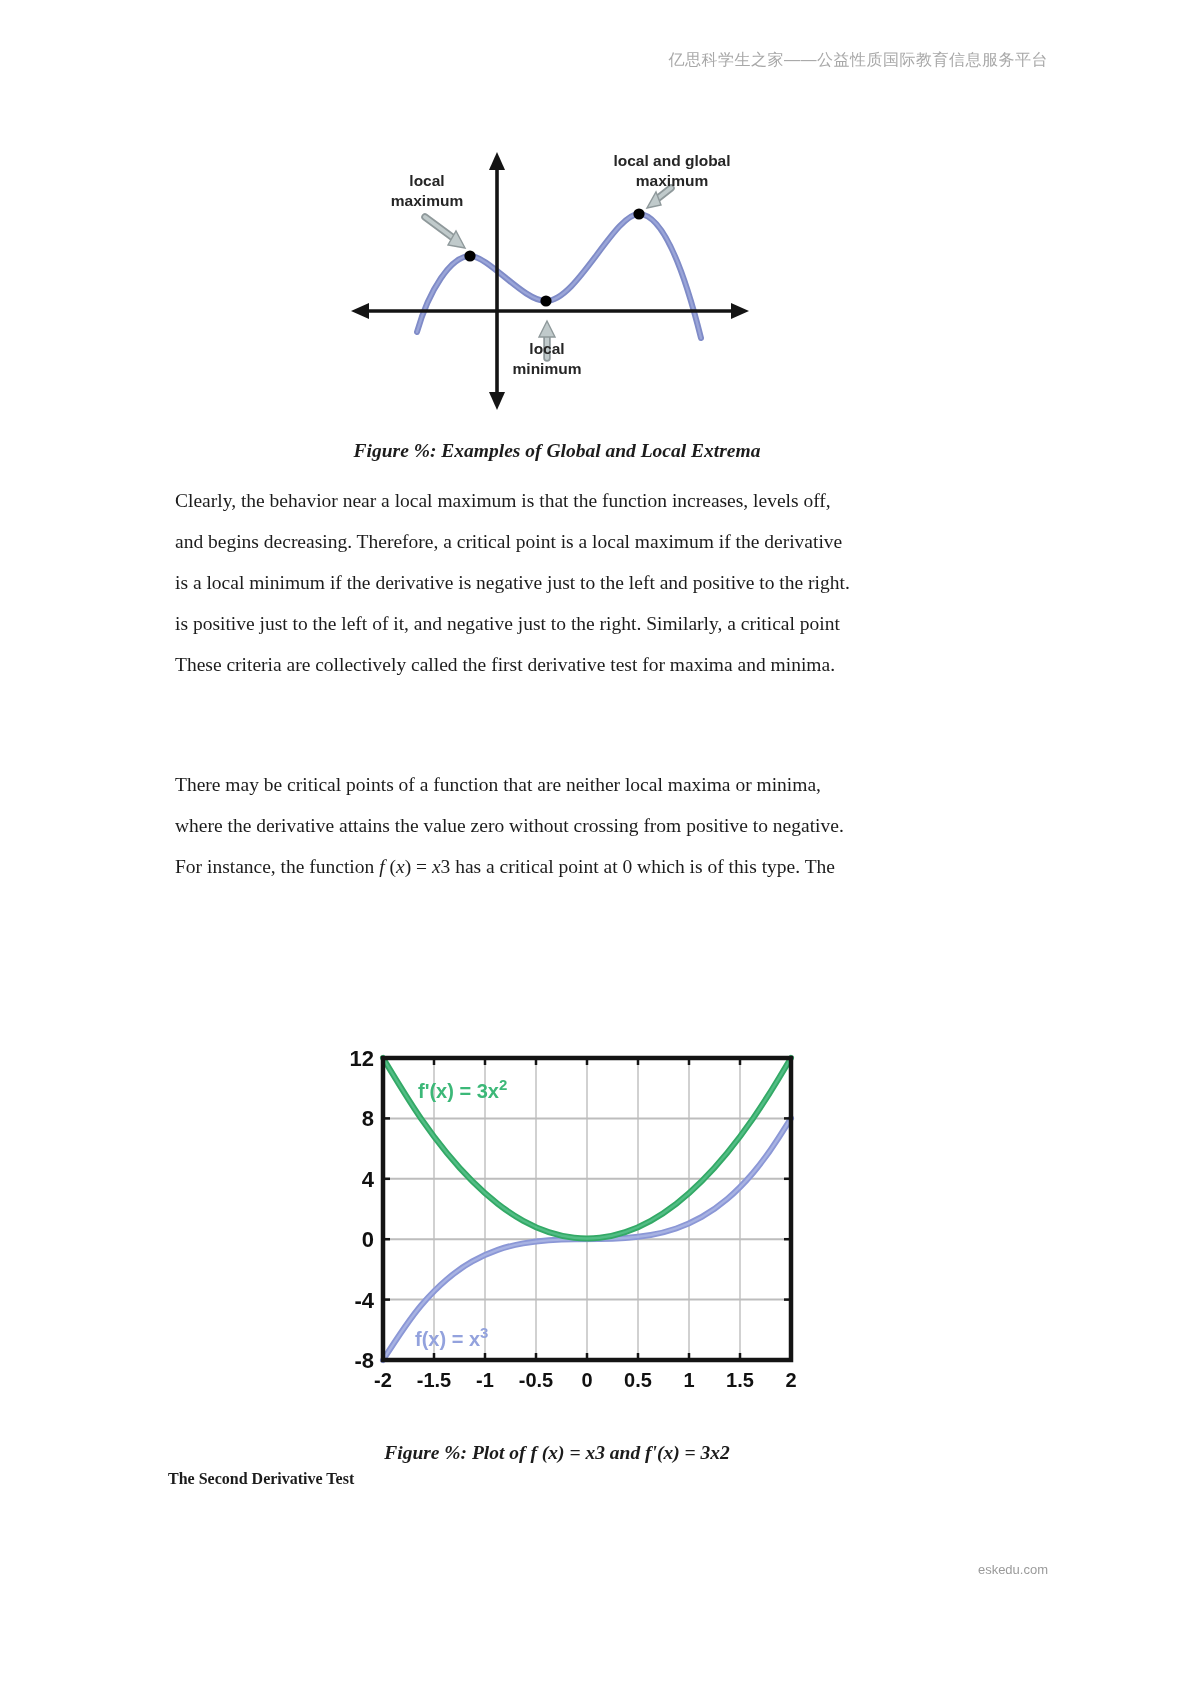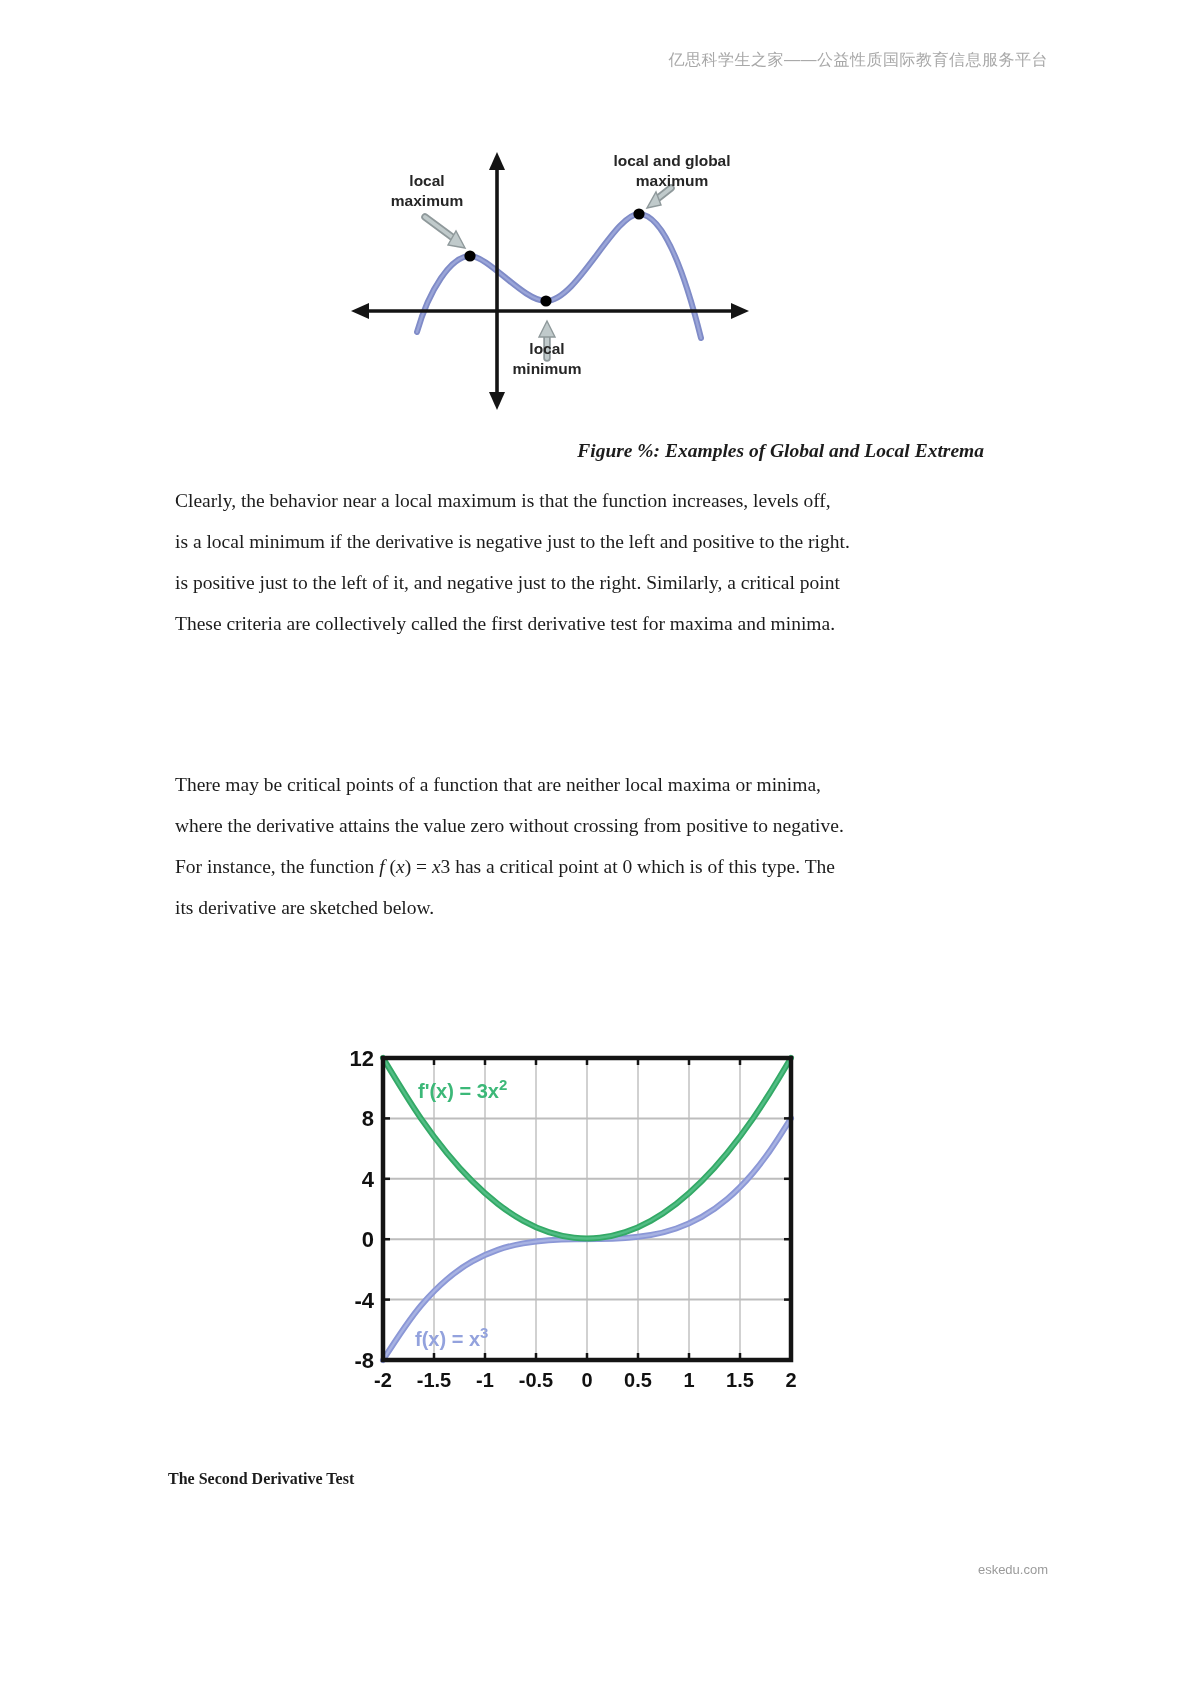--- a/index.html
+++ b/index.html
@@ -6,21 +6,21 @@
   .page{position:relative;width:1191px;height:1684px;background:#fff;overflow:hidden;
         font-family:"Liberation Serif", serif;color:#1f1f1f;border-radius:9px;}
   .hdr{position:absolute;top:50px;right:143px;font-family:"Liberation Sans",sans-serif;
        font-size:16px;color:#a8a8a8;letter-spacing:.5px;}
   .ftr{position:absolute;top:1562px;right:143px;font-family:"Liberation Sans",sans-serif;
        font-size:13px;color:#9a9a9a;}
   .fig1{position:absolute;left:325px;top:138px;}
   .fig2{position:absolute;left:338px;top:1040px;}
   .cap{position:absolute;left:130px;width:854px;text-align:center;
        font-size:19.5px;font-weight:bold;font-style:italic;color:#1c1c1c;}
-  .cap1{top:440px;text-align:right;}
+  .cap1{top:440px;}
   .cap2{top:1442px;}
   .para{position:absolute;left:168px;width:830px;font-size:19.5px;line-height:41px;color:#1c1c1c;margin-left:7px;}
   .p1{top:480px;}
   .p2{top:764px;}
   .it{font-style:italic;}
   .h2{position:absolute;left:168px;top:1470px;font-size:16px;font-weight:bold;color:#1c1c1c;}
   .figlabel{font-family:"Liberation Sans",sans-serif;font-weight:bold;font-size:15.5px;fill:#262626;}
   .plotlabel{font-family:"Liberation Sans",sans-serif;font-weight:bold;}
 </style>
 </head>
@@ -67,29 +67,29 @@
     <text class="figlabel" x="347" y="28" text-anchor="middle">local and global</text>
     <text class="figlabel" x="347" y="48" text-anchor="middle">maximum</text>
     <text class="figlabel" x="222" y="216" text-anchor="middle">local</text>
     <text class="figlabel" x="222" y="236" text-anchor="middle">minimum</text>
   </svg>
 
   <div class="cap cap1">Figure %: Examples of Global and Local Extrema</div>
 
   <div class="para p1">
       <div><span>Clearly, the behavior near a local maximum is that the function increases, levels off,</span></div>
+      <div><span>and begins decreasing. Therefore, a critical point is a local maximum if the derivative</span></div>
       <div><span>is a local minimum if the derivative is negative just to the left and positive to the right.</span></div>
       <div><span>is positive just to the left of it, and negative just to the right. Similarly, a critical point</span></div>
       <div><span>These criteria are collectively called the first derivative test for maxima and minima.</span></div>
     </div>
   <div class="para p2">
       <div><span>There may be critical points of a function that are neither local maxima or minima,</span></div>
       <div><span>where the derivative attains the value zero without crossing from positive to negative.</span></div>
       <div><span>For instance, the function </span><span class="it">f</span><span> (</span><span class="it">x</span><span>) = </span><span class="it">x</span><span>3 has a critical point at 0 which is of this type. The</span></div>
-      <div><span>its derivative are sketched below.</span></div>
     </div>
 
   <svg id="plot-svg" class="fig2" width="460" height="355" viewBox="0 0 460 355">
       <line x1="96" y1="18" x2="96" y2="320" stroke="#c6c6c6" stroke-width="1.6"></line>
       <line x1="147" y1="18" x2="147" y2="320" stroke="#c6c6c6" stroke-width="1.6"></line>
       <line x1="198" y1="18" x2="198" y2="320" stroke="#c6c6c6" stroke-width="1.6"></line>
       <line x1="249" y1="18" x2="249" y2="320" stroke="#c6c6c6" stroke-width="1.6"></line>
       <line x1="300" y1="18" x2="300" y2="320" stroke="#c6c6c6" stroke-width="1.6"></line>
       <line x1="351" y1="18" x2="351" y2="320" stroke="#c6c6c6" stroke-width="1.6"></line>
       <line x1="402" y1="18" x2="402" y2="320" stroke="#c6c6c6" stroke-width="1.6"></line>
@@ -136,18 +136,19 @@
       <text x="198" y="347" text-anchor="middle" fill="#111" font-size="20px" font-weight="bold" class="plotlabel">-0.5</text>
       <text x="249" y="347" text-anchor="middle" fill="#111" font-size="20px" font-weight="bold" class="plotlabel">0</text>
       <text x="300" y="347" text-anchor="middle" fill="#111" font-size="20px" font-weight="bold" class="plotlabel">0.5</text>
       <text x="351" y="347" text-anchor="middle" fill="#111" font-size="20px" font-weight="bold" class="plotlabel">1</text>
       <text x="402" y="347" text-anchor="middle" fill="#111" font-size="20px" font-weight="bold" class="plotlabel">1.5</text>
       <text x="453" y="347" text-anchor="middle" fill="#111" font-size="20px" font-weight="bold" class="plotlabel">2</text>
       <text x="80" y="58" fill="#3cb878" font-size="20px" font-weight="bold" class="plotlabel">f'(x) = 3x<tspan dy="-8" font-size="15px">2</tspan></text>
       <text x="77" y="306" fill="#93a2dd" font-size="20px" font-weight="bold" class="plotlabel">f(x) = x<tspan dy="-8" font-size="15px">3</tspan></text>
     </svg>
 
+  <div class="cap cap2">Figure %: Plot of f (x) = x3 and f'(x) = 3x2</div>
 
   <div class="h2">The Second Derivative Test</div>
 
   <div class="ftr">eskedu.com</div>
 
 </div>
 
 </body></html>

